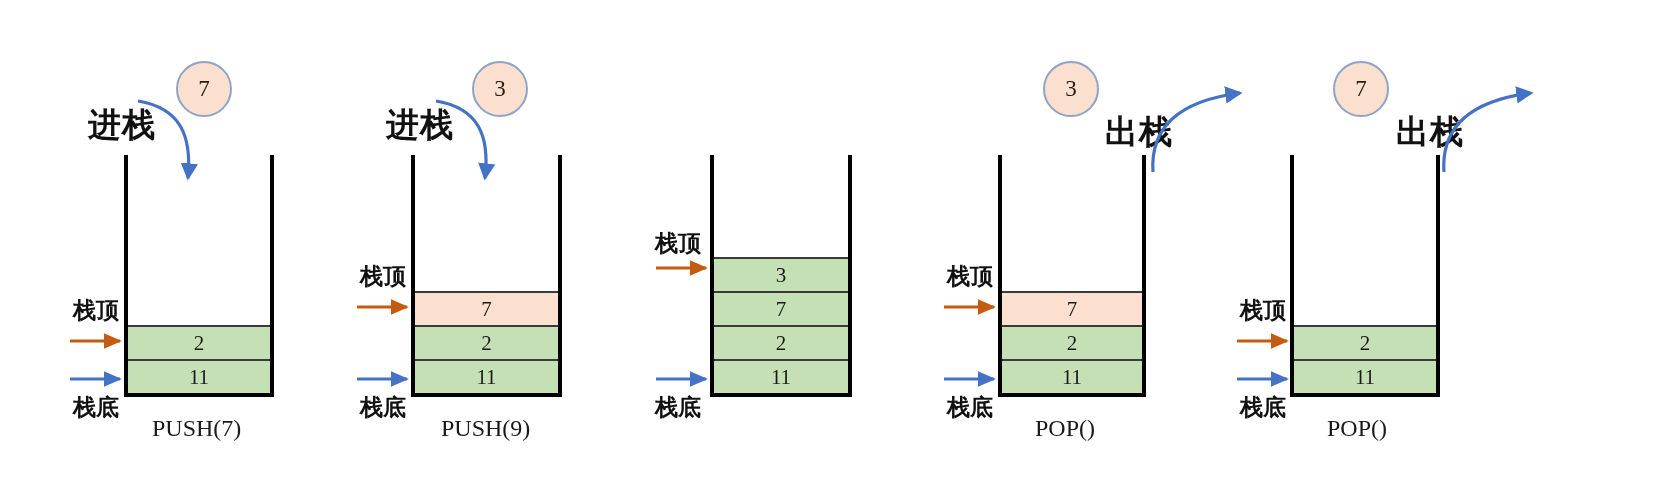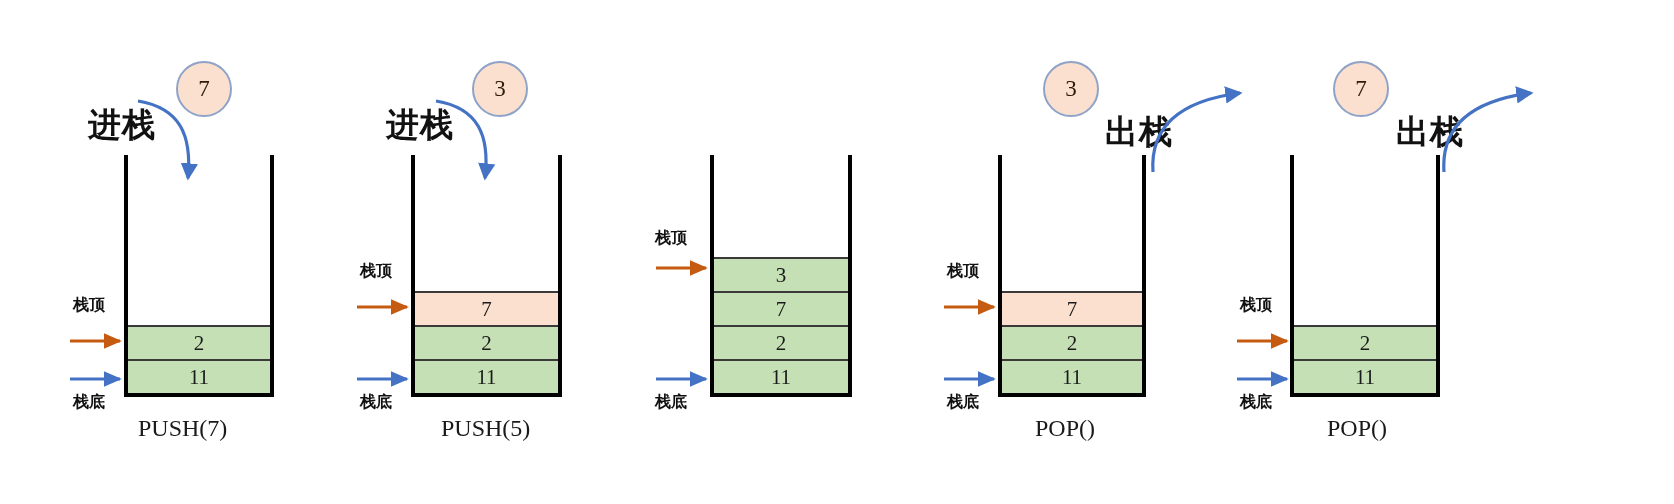--- a/index.html
+++ b/index.html
@@ -55,21 +55,21 @@
   .cell.pink  { background: #fbe0d0; }
 
   .label-cn {
     position: absolute;
     font-family: "DejaVu Sans", "Liberation Sans", sans-serif;
     font-weight: 700;
     color: #111111;
     white-space: nowrap;
   }
   .label-top, .label-bottom {
-    font-size: 16px;
+    font-size: 23px;
   }
   .op-label {
     font-size: 33px;
     letter-spacing: 1px;
   }
   .caption {
     position: absolute;
     font-size: 24px;
     color: #1a1a1a;
     white-space: nowrap;
@@ -108,36 +108,36 @@
     <div class="stack-box" style="left:124px; top:155px; width:150px; height:242px;">
       <div class="cells">
         <div class="cell green">11</div>
         <div class="cell green">2</div>
       </div>
     </div>
     <div class="label-cn label-top" style="left:73px; top:295px;">栈顶</div>
     <div class="label-cn label-bottom" style="left:73px; top:392px;">栈底</div>
     <div class="label-cn op-label" style="left:88px; top:103px;">进栈</div>
     <div class="bubble" style="left:176px; top:61px;">7</div>
-    <div class="caption" style="left:138px; top:415px;">PUSH(7)</div>
+    <div class="caption" style="left:152px; top:415px;">PUSH(7)</div>
   </div>
 
   <div class="panel">
     <div class="stack-box" style="left:411px; top:155px; width:151px; height:242px;">
       <div class="cells">
         <div class="cell green">11</div>
         <div class="cell green">2</div>
         <div class="cell pink">7</div>
       </div>
     </div>
     <div class="label-cn label-top" style="left:360px; top:261px;">栈顶</div>
     <div class="label-cn label-bottom" style="left:360px; top:392px;">栈底</div>
     <div class="label-cn op-label" style="left:386px; top:103px;">进栈</div>
     <div class="bubble" style="left:472px; top:61px;">3</div>
-    <div class="caption" style="left:441px; top:415px;">PUSH(5)</div>
+    <div class="caption" style="left:441px; top:415px;">PUSH(9)</div>
   </div>
 
   <div class="panel">
     <div class="stack-box" style="left:710px; top:155px; width:142px; height:242px;">
       <div class="cells">
         <div class="cell green">11</div>
         <div class="cell green">2</div>
         <div class="cell green">7</div>
         <div class="cell green">3</div>
       </div>

